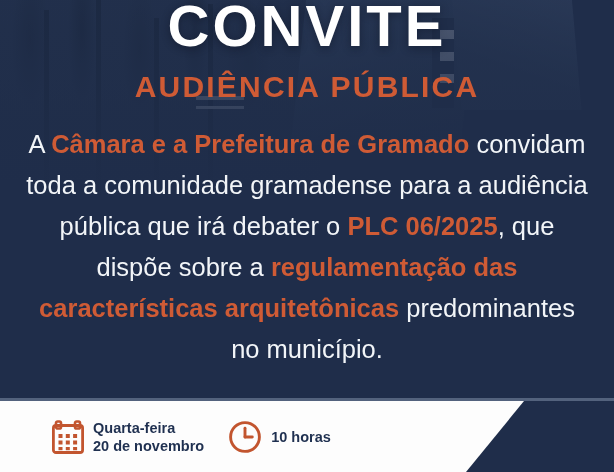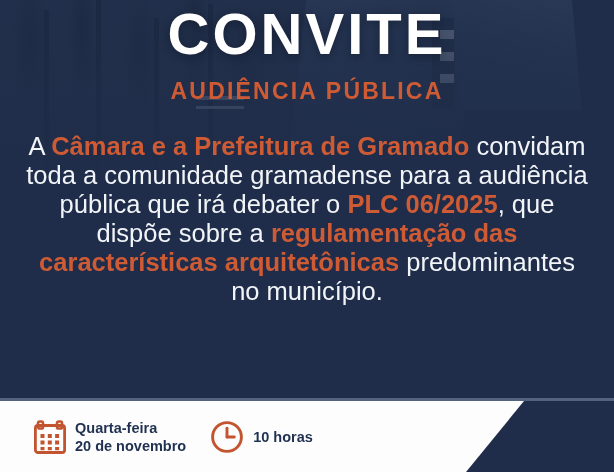--- a/index.html
+++ b/index.html
@@ -69,53 +69,53 @@
     background: linear-gradient(180deg,
       rgba(31,45,74,0.25) 0%,
       rgba(31,45,74,0.55) 40%,
       rgba(31,45,74,0.92) 75%,
       #1f2d4a 100%);
   }
 
   
   .content {
     position: absolute;
-    left: 0; top: 16px;
+    left: 0; top: 8px;
     width: 614px; height: 300px;
     text-align: center;
   }
   .title-convite {
     position: absolute;
     top: -12px;
     left: 0; width: 614px;
     font-size: 58px;
     font-weight: bold;
     letter-spacing: 3px;
     color: #ffffff;
     line-height: 1.05;
     text-shadow: 0 2px 8px rgba(10,16,28,0.45);
   }
   .title-sub {
     position: absolute;
     top: 62px;
     left: 0; width: 614px;
-    font-size: 23px;
+    font-size: 30px;
     font-weight: bold;
     letter-spacing: 2.2px;
     color: #cf5b35;
   }
 
   
   .body-copy {
     position: absolute;
     top: 116px;
     left: 26px;
     width: 562px;
     font-size: 25.5px;
-    line-height: 29px;
+    line-height: 41px;
     color: #f2f5f8;
     font-weight: normal;
   }
   .body-copy .hl {
     color: #cf5b35;
     font-weight: bold;
   }
 
   
   .footer-rule {
@@ -131,21 +131,21 @@
     background: #fdfdfd;
     clip-path: polygon(0 0, 524px 0, 466px 71px, 0 71px);
   }
   .footer-items {
     position: absolute;
     left: 0; top: 401px;
     width: 614px; height: 71px;
     display: flex;
     align-items: center;
     gap: 0;
-    padding-left: 34px;
+    padding-left: 52px;
     box-sizing: border-box;
   }
   .f-item {
     display: flex;
     align-items: center;
     gap: 9px;
   }
   .f-item + .f-item { margin-left: 24px; }
   .f-text {
     color: #1f3050;

